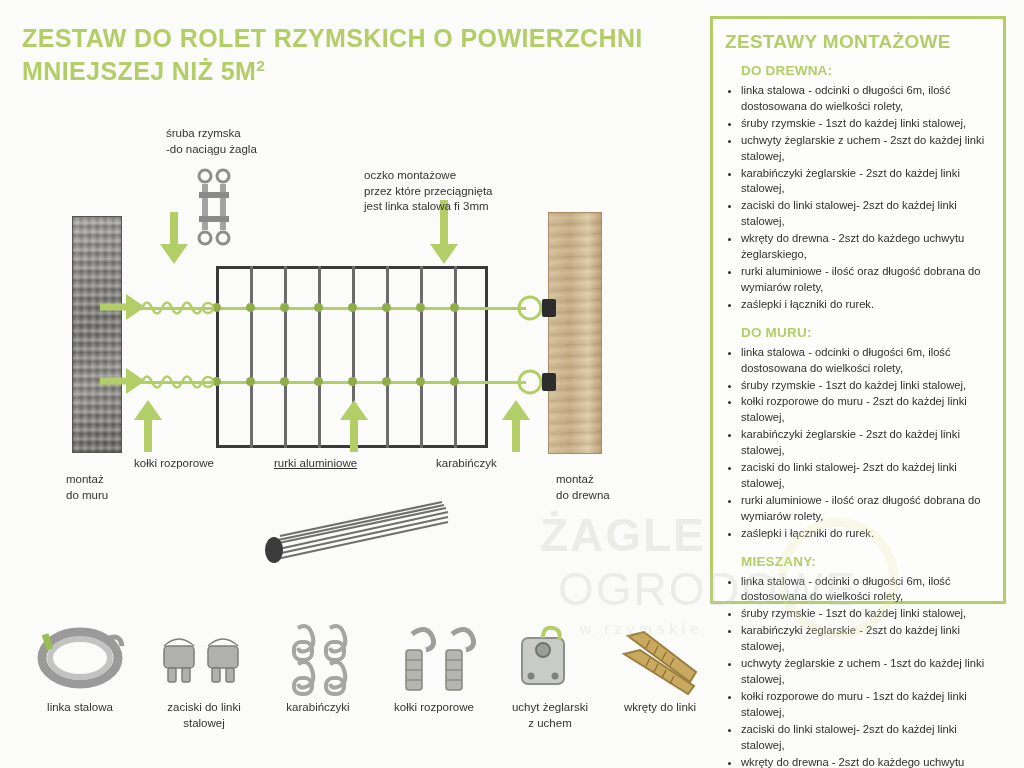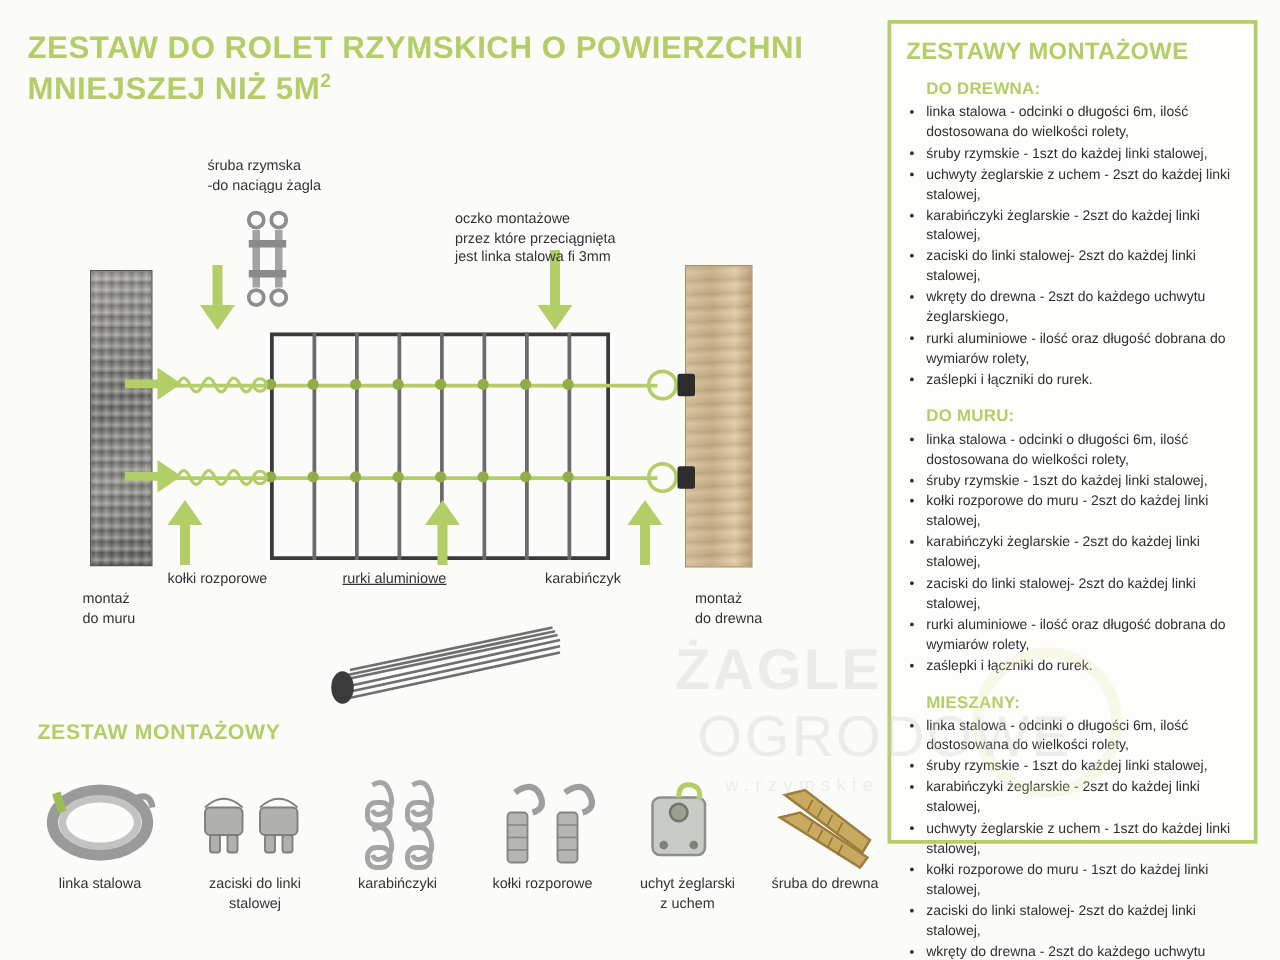--- a/index.html
+++ b/index.html
@@ -38,21 +38,21 @@
     font-size: 0.62em;
     vertical-align: super;
   }
 
   
   #right-panel {
     position: absolute;
     left: 710px;
     top: 16px;
     width: 296px;
-    height: 659px;
+    height: 588px;
     border: 3px solid #b3ce66;
     background: rgba(255,255,255,0.55);
     box-sizing: border-box;
     padding: 12px 12px 15px 12px;
   }
   #right-panel h2 {
     margin: 0 0 10px 0;
     font-size: 19px;
     font-weight: bold;
     color: #b3ce66;
@@ -327,21 +327,20 @@
 jest linka stalowa fi 3mm</div>
     <div class="lbl" style="left:66px; top:472px;">montaż
 do muru</div>
     <div class="lbl" style="left:134px; top:456px;">kołki rozporowe</div>
     <div class="lbl" style="left:274px; top:456px;text-decoration:underline;">rurki aluminiowe</div>
     <div class="lbl" style="left:436px; top:456px;">karabińczyk</div>
     <div class="lbl" style="left:556px; top:472px;">montaż
 do drewna</div>
   </div>
 
-  <div id="kit-title">ZESTAW MONTAŻOWY</div>
 
   <div class="kit-item" style="left:28px; top:620px; width:104px;">
     <div class="part">
       <svg width="104" height="76">
         <ellipse cx="52" cy="38" rx="38" ry="26" fill="none" stroke="#9a9a9a" stroke-width="9"></ellipse>
         <ellipse cx="52" cy="38" rx="30" ry="19" fill="none" stroke="#c3c3c3" stroke-width="6"></ellipse>
         <path d="M78,20 q14,-8 16,6" fill="none" stroke="#9a9a9a" stroke-width="5"></path>
         <rect x="16" y="14" width="7" height="16" fill="#9dbb56" transform="rotate(-18 19 22)"></rect>
       </svg>
     </div>
@@ -435,21 +434,21 @@
             <line x1="54" y1="26" x2="50" y2="34"></line>
           <line x1="62" y1="32" x2="58" y2="40"></line>
             <line x1="70" y1="38" x2="66" y2="46"></line>
           <line x1="46" y1="38" x2="42" y2="46"></line>
             <line x1="54" y1="44" x2="50" y2="52"></line>
           <line x1="62" y1="50" x2="58" y2="58"></line>
             <line x1="70" y1="56" x2="66" y2="64"></line>
         </g>
       </svg>
     </div>
-    <div class="cap">śruba do drewna</div>
+    <div class="cap">wkręty do linki</div>
   </div>
 
   <div id="watermark">
     <div class="wm-sun"></div>
     <div class="wm-line1">ŻAGLE</div>
     <div class="wm-line2">OGRODOWE</div>
     <div class="wm-line3">w.rzymskie</div>
   </div>
 
   <div id="right-panel">

